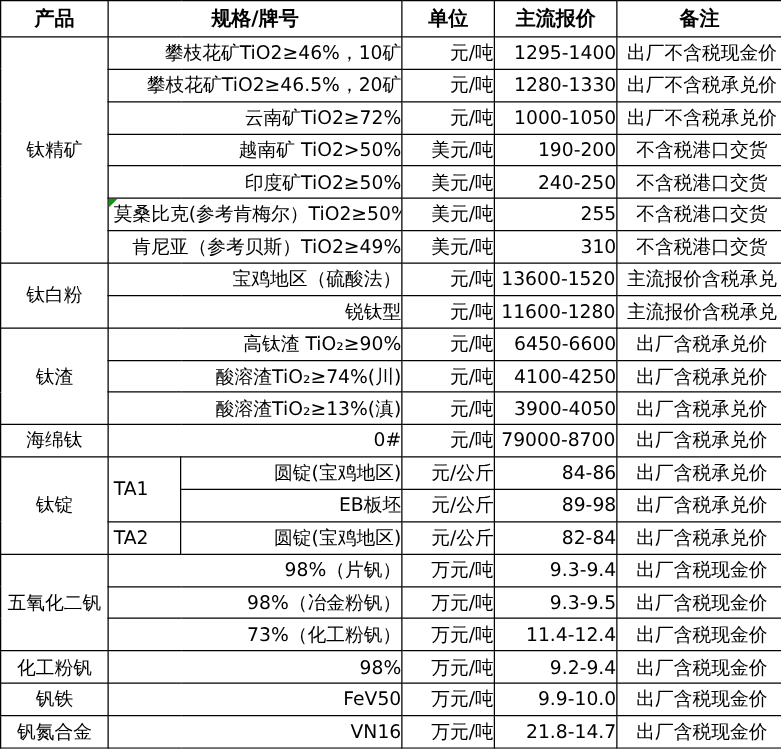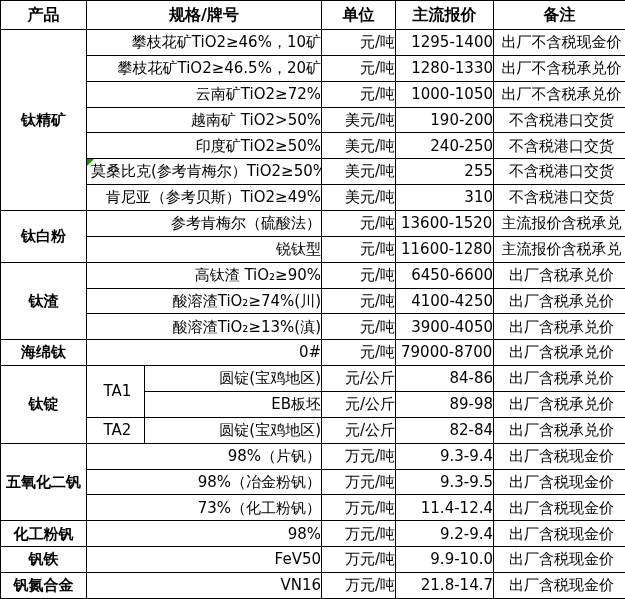--- a/index.html
+++ b/index.html
@@ -17,23 +17,23 @@
   .price-table th, .price-table td {
     border:1px solid #000000;
     overflow:hidden; white-space:nowrap;
     padding:0; vertical-align:middle;
     line-height:1.1;
   }
   .price-table th {
     font-weight:bold; text-align:center;
     font-size:16px; height:28px;
   }
-  td.product { text-align:center; padding:0 1px;font-weight:bold; }
+  td.product { text-align:center; padding:0 1px; }
   td.spec   { text-align:right; padding-left:4px; position:relative; }
-  td.grade  { text-align:center; padding-left:4px; }
+  td.grade  { text-align:left; padding-left:4px; }
   td.unit   { text-align:right; padding-left:4px; }
   td.price  { text-align:right; padding-left:5px; }
   td.note   { text-align:center; padding-left:4px; }
   .corner-flag {
     position:absolute; top:0; left:0; width:0; height:0;
     border-top:7px solid #00a000;
     border-right:7px solid transparent;
   }
 </style>
 </head>
@@ -97,21 +97,21 @@
           <td class="note">不含税港口交货</td>
         </tr>
         <tr>
           <td class="spec" colspan="2">肯尼亚（参考贝斯）TiO2≥49%</td>
           <td class="unit">美元/吨</td>
           <td class="price">310</td>
           <td class="note">不含税港口交货</td>
         </tr>
         <tr>
           <td class="product" rowspan="2">钛白粉</td>
-          <td class="spec" colspan="2">参考肯梅尔（硫酸法）</td>
+          <td class="spec" colspan="2">宝鸡地区（硫酸法）</td>
           <td class="unit">元/吨</td>
           <td class="price">13600-15200</td>
           <td class="note">主流报价含税承兑</td>
         </tr>
         <tr>
           <td class="spec" colspan="2">锐钛型</td>
           <td class="unit">元/吨</td>
           <td class="price">11600-12800</td>
           <td class="note">主流报价含税承兑</td>
         </tr>

